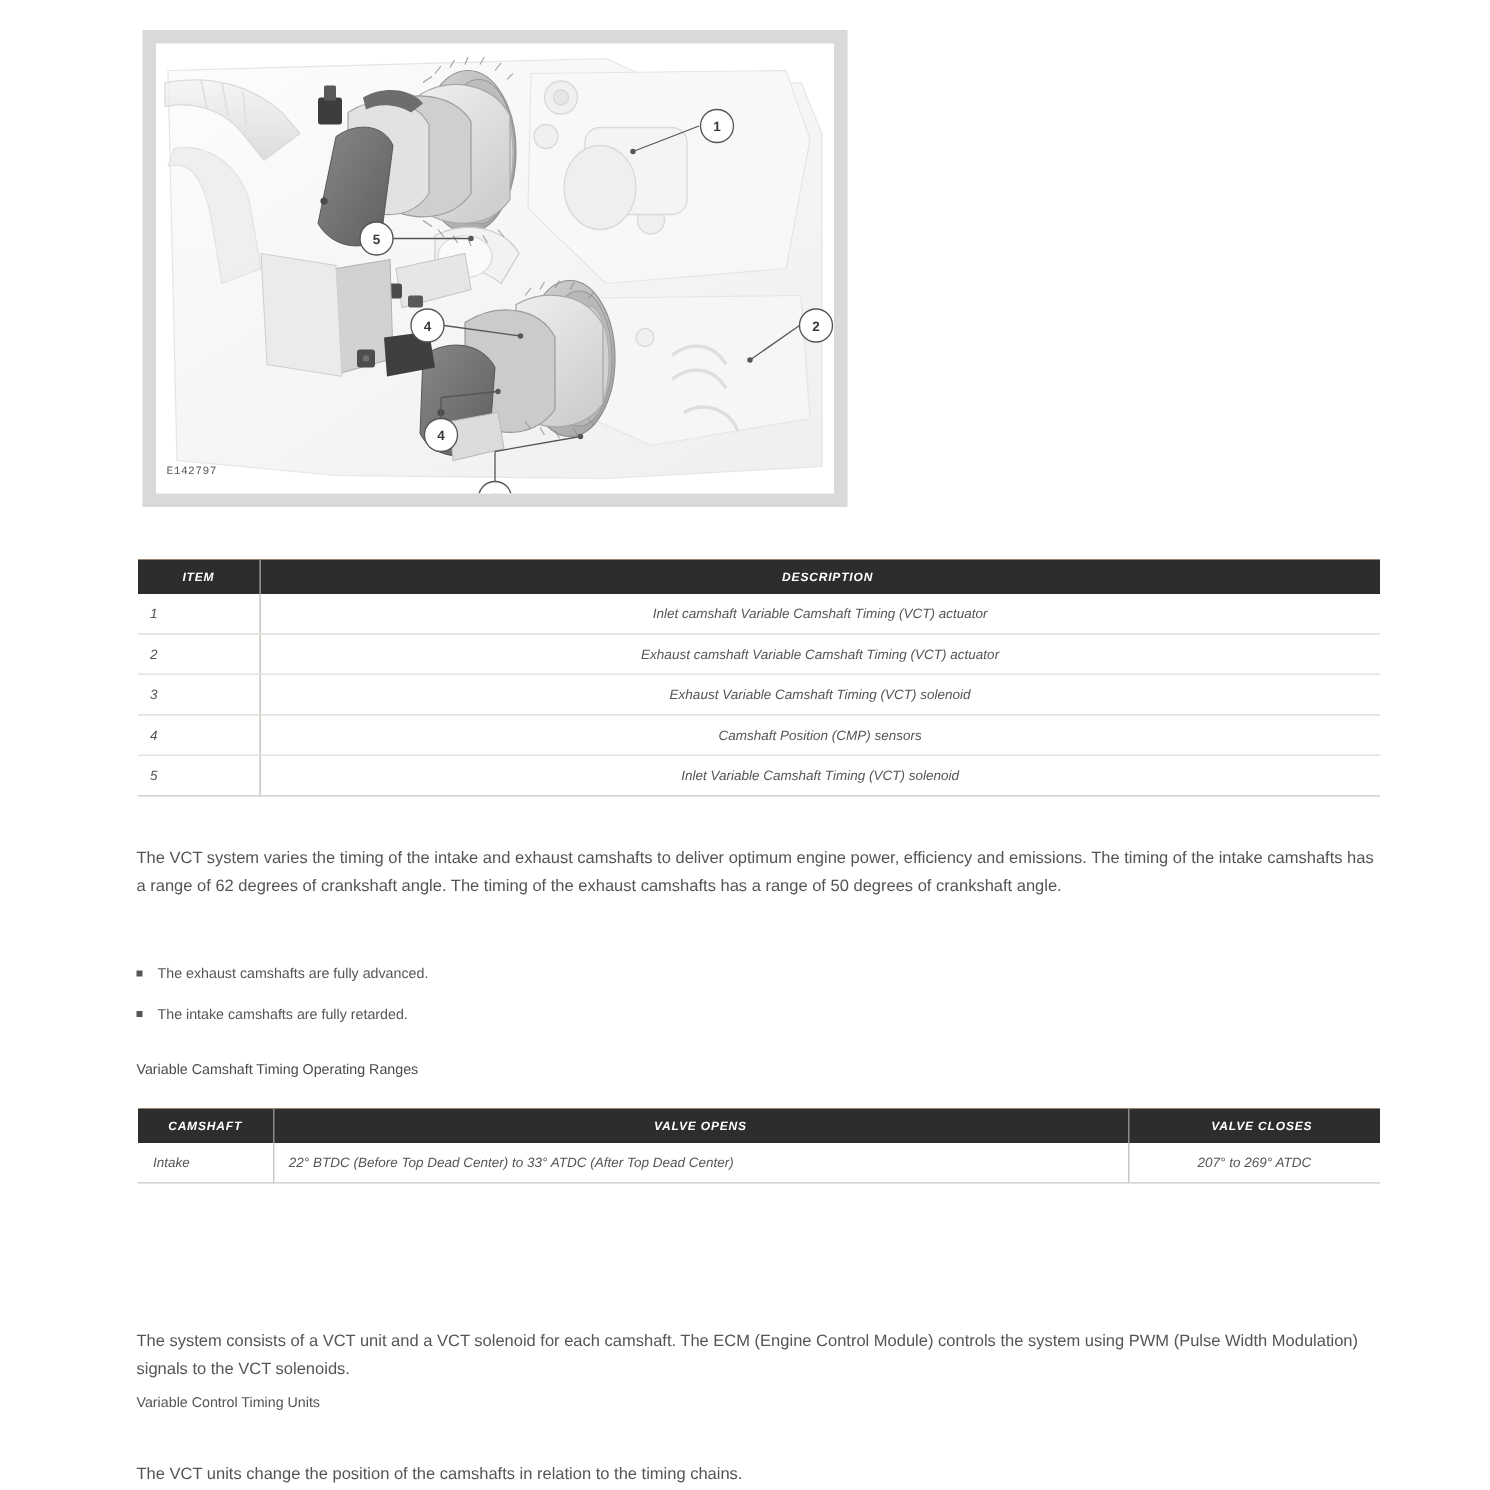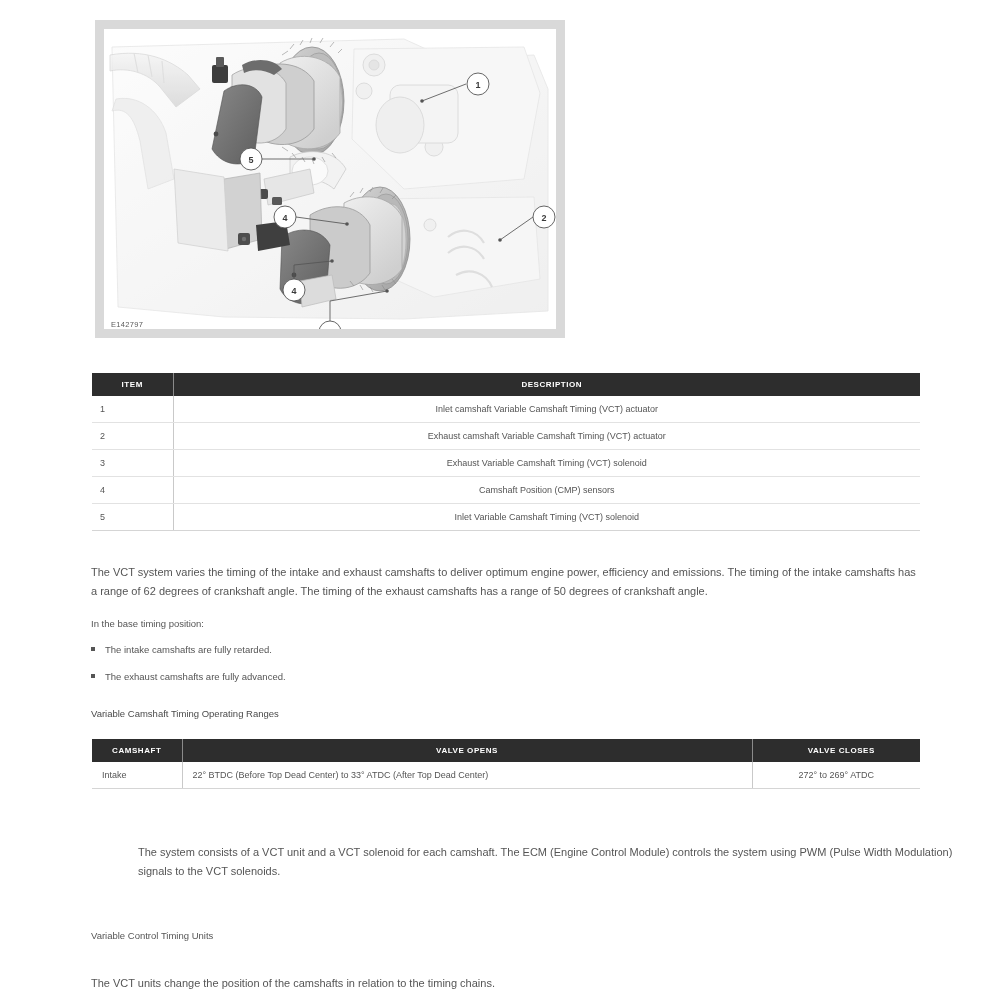--- a/index.html
+++ b/index.html
@@ -43,34 +43,35 @@
   .figure-svg {
     position: absolute;
     inset: 0;
     width: 100%;
     height: 100%;
     display: block;
   }
   .figure-id {
     position: absolute;
     left: 7px;
-    bottom: 0;
+    bottom: 10px;
     font-size: 7.5px;
     letter-spacing: 0.3px;
     color: #5a5a5a;
-    font-family: Liberation Sans, sans-serif;
+    font-family: Liberation Mono, monospace;
   }
 
   
   .doc-table {
     position: absolute;
     border-collapse: collapse;
     table-layout: fixed;
     font-size: 9px;
     background: #fdba74;
+    font-style: italic;
   }
   .doc-table th {
     background: #2d2d2d;
     color: #ffffff;
     font-size: 8px;
     font-weight: bold;
     letter-spacing: 0.55px;
     text-align: center;
     padding: 7px 6px;
     border-right: 1px solid #8a8a8a;
@@ -143,21 +144,21 @@
     width: 4px;
     height: 4px;
     background: #555555;
     display: block;
   }
 
   #p-intro   { top: 552px; }
   #p-base    { top: 606px; }
   #ul-base   { top: 640px; }
   #h-ranges  { top: 706px; }
-  #p-system  { top: 832px; margin-left: 47px; }
+  #p-system  { top: 874px; }
   #p-torsion { top: 892px; }
   #h-units   { top: 928px; }
   #p-units   { top: 963px; }
 </style>
 </head>
 <body>
 
 <div class="page">
 
   <div class="figure-frame">
@@ -330,30 +331,29 @@
       </tr>
       <tr>
         <td class="num">5</td>
         <td>Inlet Variable Camshaft Timing (VCT) solenoid</td>
       </tr>
     </tbody>
   </table>
 
   <p class="para" id="p-intro">The VCT system varies the timing of the intake and exhaust camshafts to deliver optimum engine power, efficiency and emissions. The timing of the intake camshafts has a range of 62 degrees of crankshaft angle. The timing of the exhaust camshafts has a range of 50 degrees of crankshaft angle.</p>
 
-  <p class="plainhead" id="p-base">In the base timing position:</p>
 
   <ul class="bullets" id="ul-base">
     <li>
       <span class="sq"></span>
-      <span>The intake camshafts are fully retarded.</span>
+      <span>The exhaust camshafts are fully advanced.</span>
     </li>
     <li>
       <span class="sq"></span>
-      <span>The exhaust camshafts are fully advanced.</span>
+      <span>The intake camshafts are fully retarded.</span>
     </li>
   </ul>
 
   <div class="subhead" id="h-ranges">Variable Camshaft Timing Operating Ranges</div>
 
   <table class="doc-table" id="table-ranges">
     <colgroup>
         <col style="width:90px">
         <col style="width:570px">
         <col style="width:168px">
@@ -362,21 +362,21 @@
       <tr>
         <th>CAMSHAFT</th>
         <th>VALVE OPENS</th>
         <th>VALVE CLOSES</th>
       </tr>
     </thead>
     <tbody>
       <tr>
         <td>Intake</td>
         <td>22° BTDC (Before Top Dead Center) to 33° ATDC (After Top Dead Center)</td>
-        <td>272° to 269° ATDC</td>
+        <td>207° to 269° ATDC</td>
       </tr>
     </tbody>
   </table>
 
   <p class="para" id="p-system">The system consists of a VCT unit and a VCT solenoid for each camshaft. The ECM (Engine Control Module) controls the system using PWM (Pulse Width Modulation) signals to the VCT solenoids.</p>
 
 
   <div class="plainhead" id="h-units">Variable Control Timing Units</div>
 
   <p class="para" id="p-units">The VCT units change the position of the camshafts in relation to the timing chains.</p>

